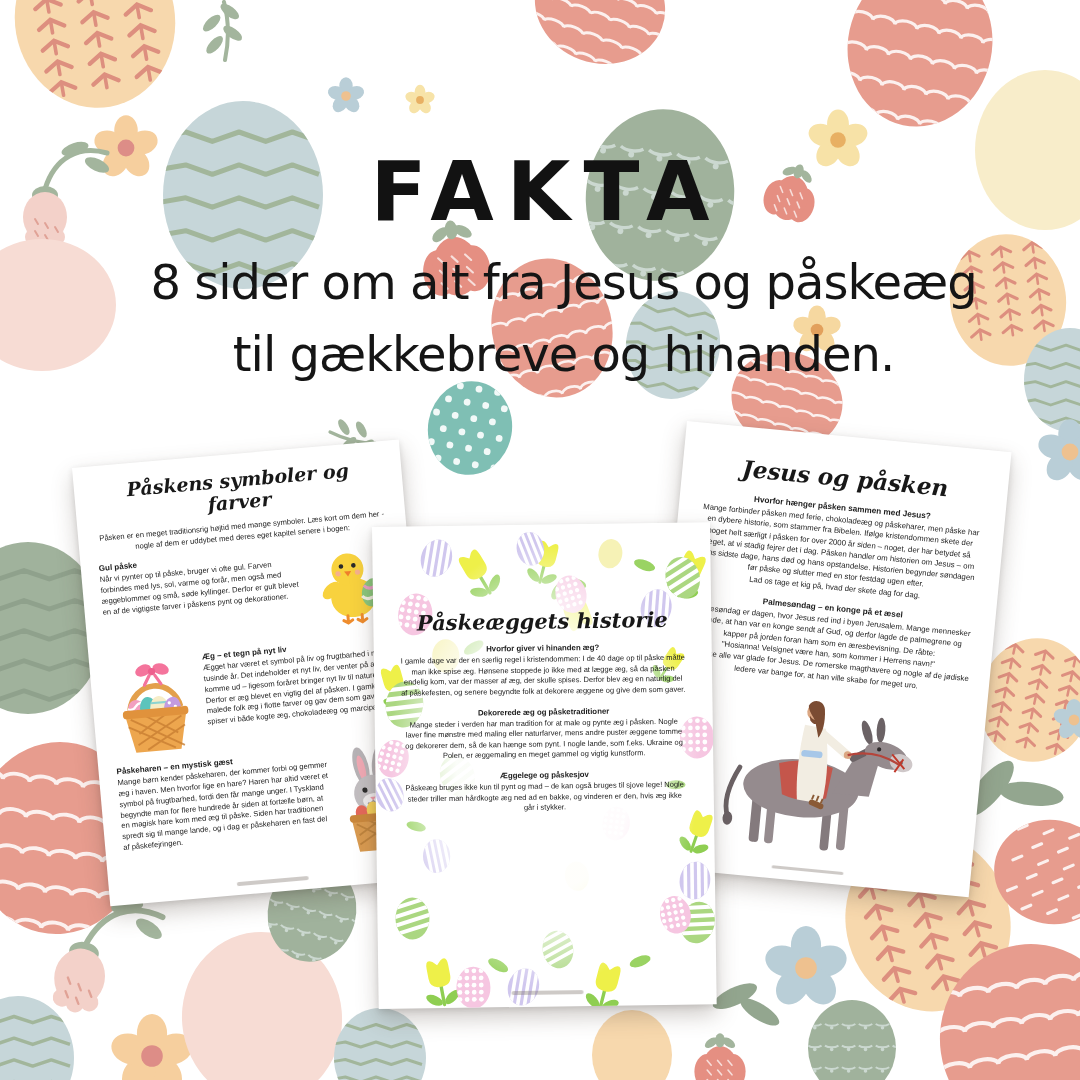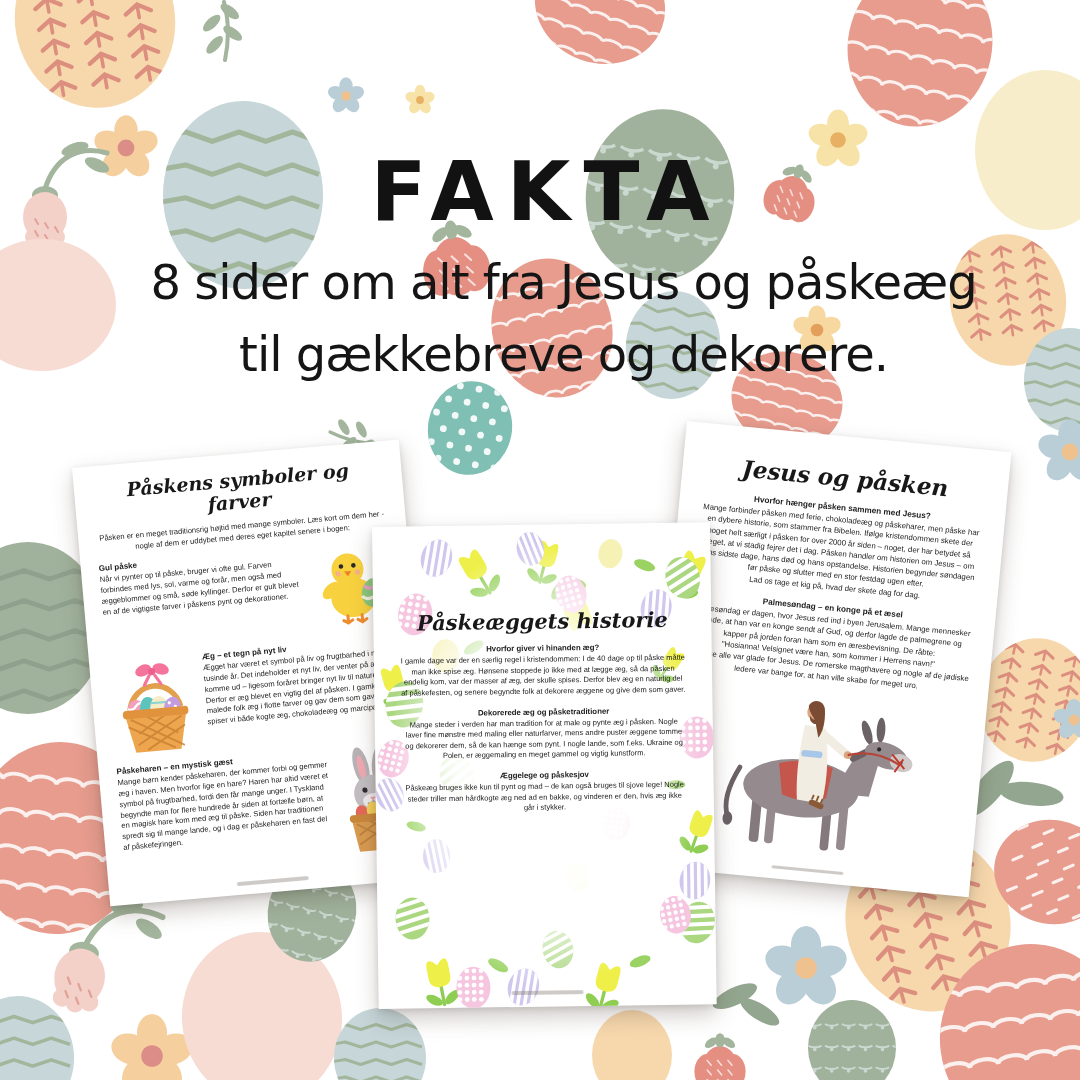--- a/index.html
+++ b/index.html
@@ -886,21 +886,21 @@
         </defs>
         <ellipse cx="0" cy="0" rx="40" ry="45" fill="#f7d8ad"></ellipse>
         <g clip-path="url(#cp24)"></g>
       </g>
     </svg>
 
   <div class="hero">
     <div class="hero-title">FAKTA</div>
     <div class="hero-sub">
       <div>8 sider om alt fra Jesus og påskeæg</div>
-      <div>til gækkebreve og dekorere.</div>
+      <div>til gækkebreve og hinanden.</div>
     </div>
   </div>
 
   <div class="page page-left">
     <div class="script-title lp-title">Påskens symboler og farver</div>
     <div class="lp-intro">Påsken er en meget traditionsrig højtid med mange symboler. Læs kort om dem her - nogle af dem er uddybet med deres eget kapitel senere i bogen:</div>
 
     <div class="lp-sec">
       <div class="lp-text">
         <div class="sec-h">Gul påske</div>

